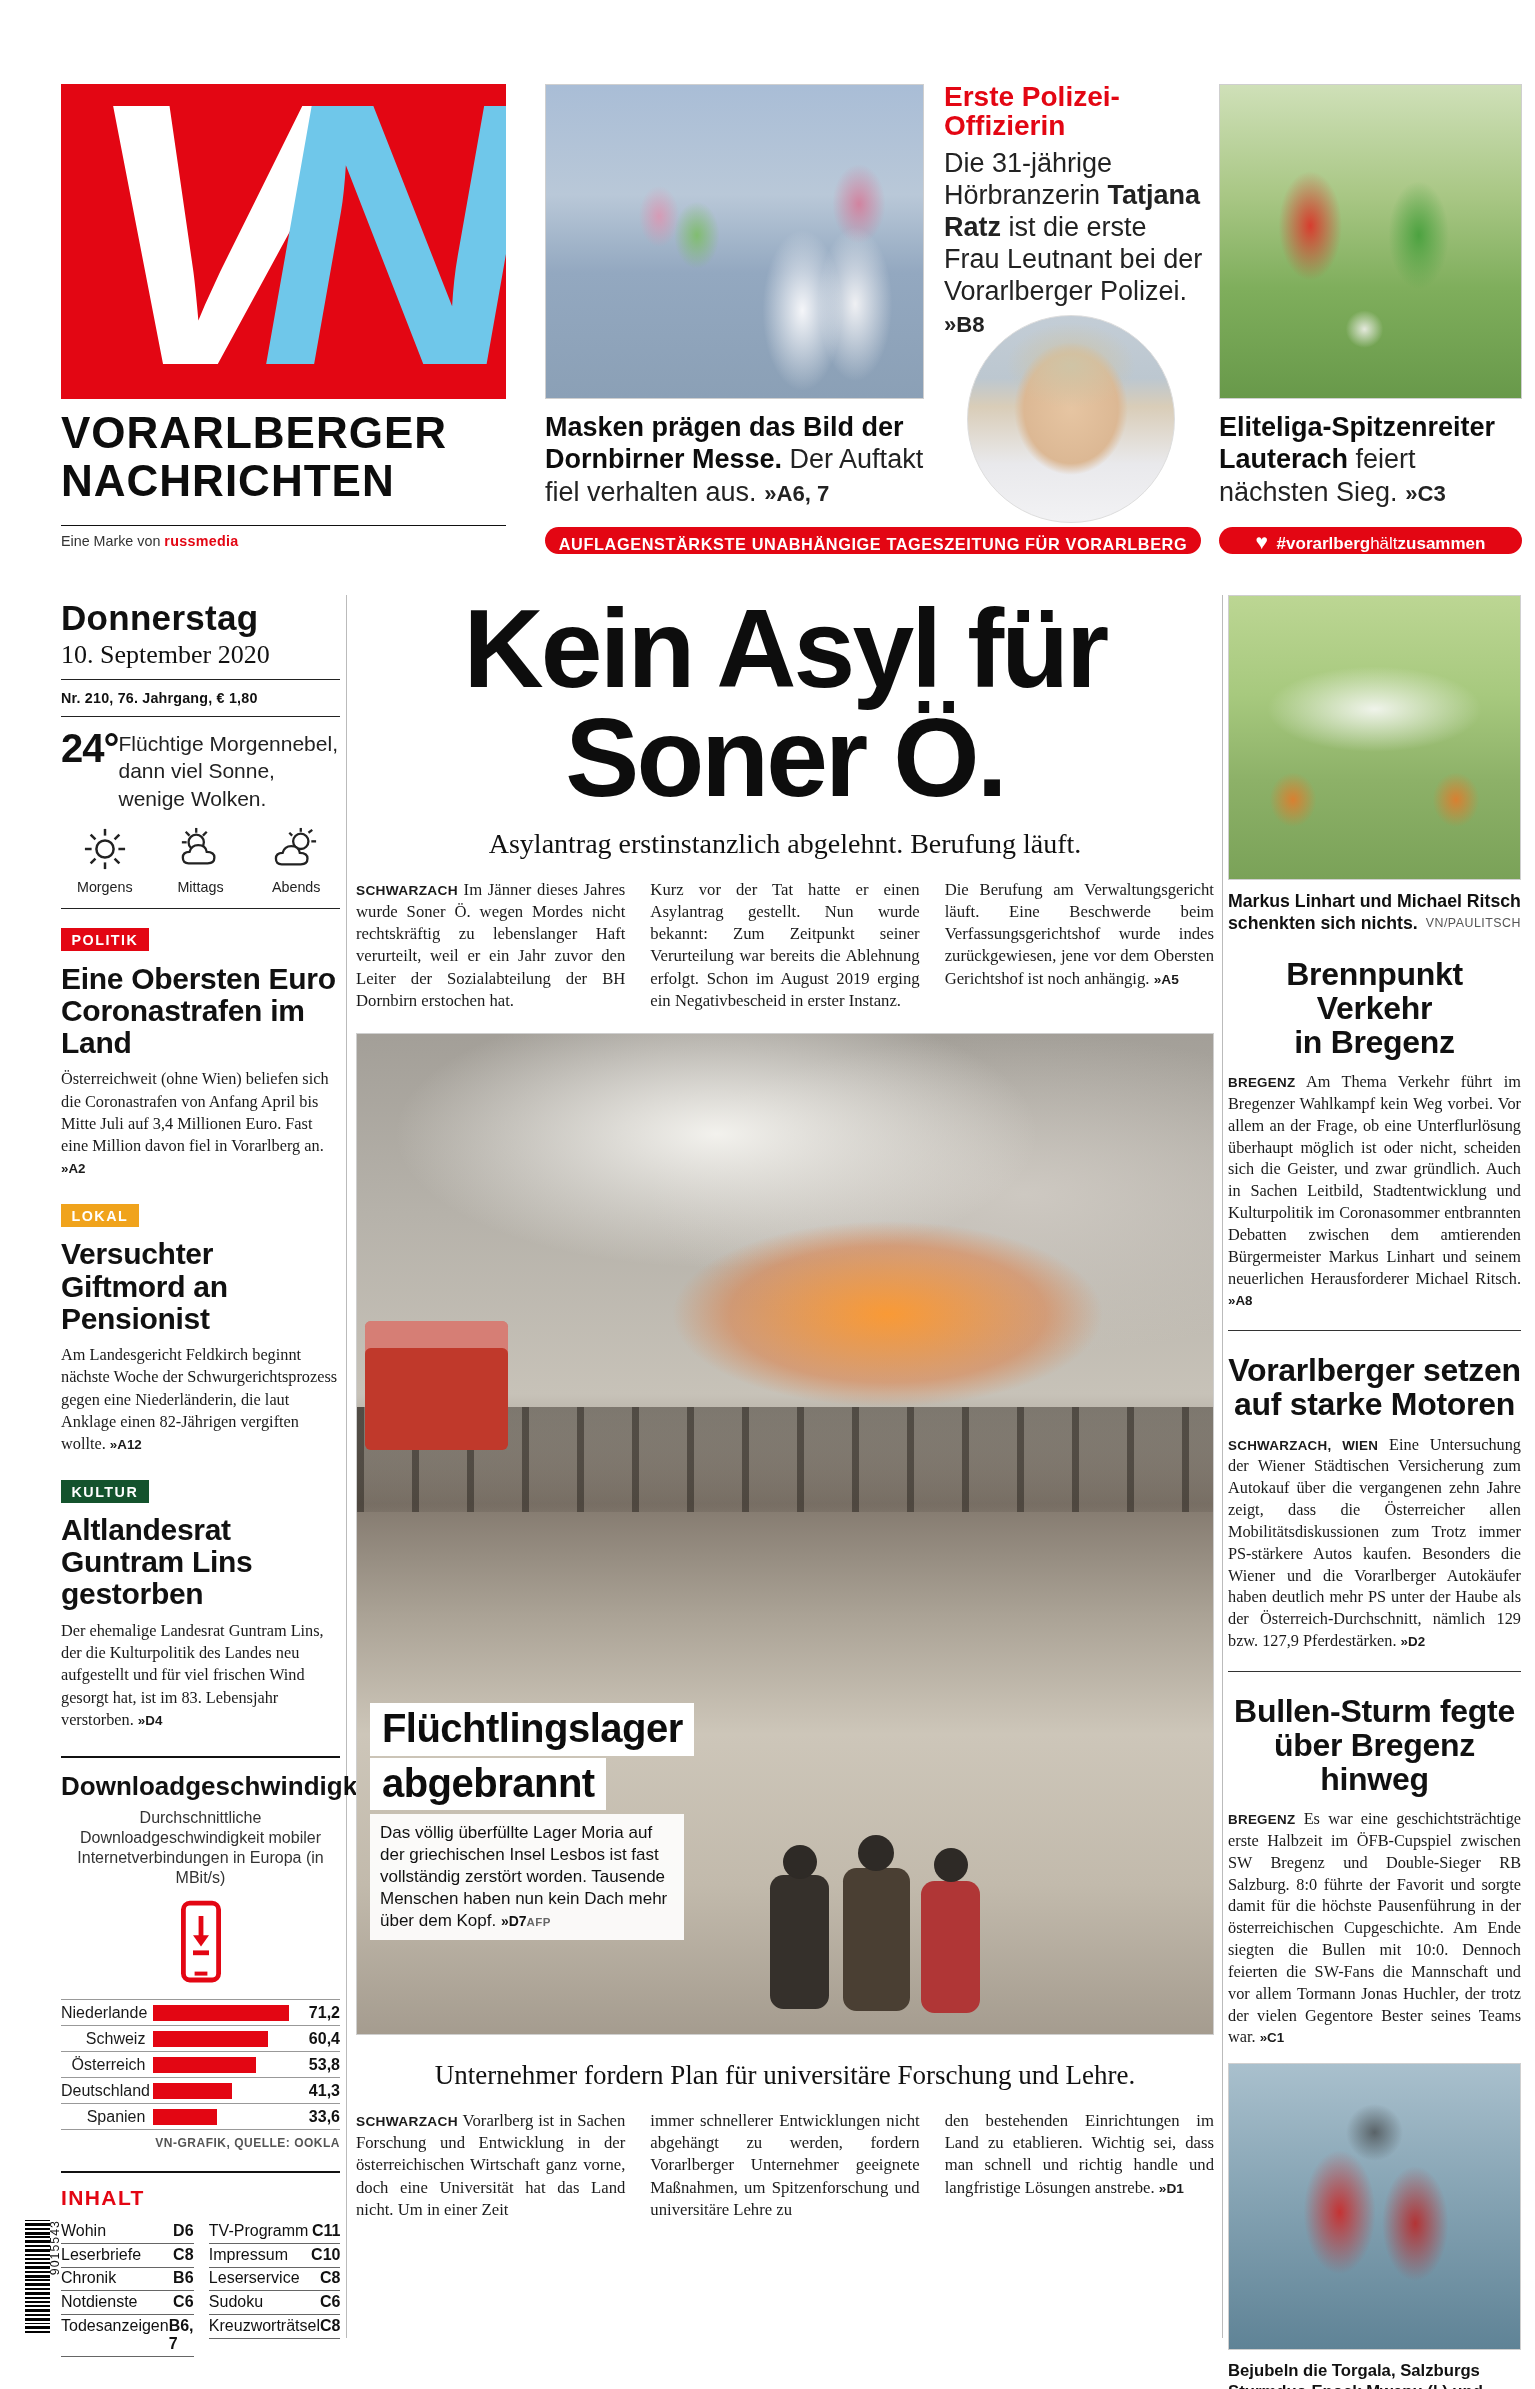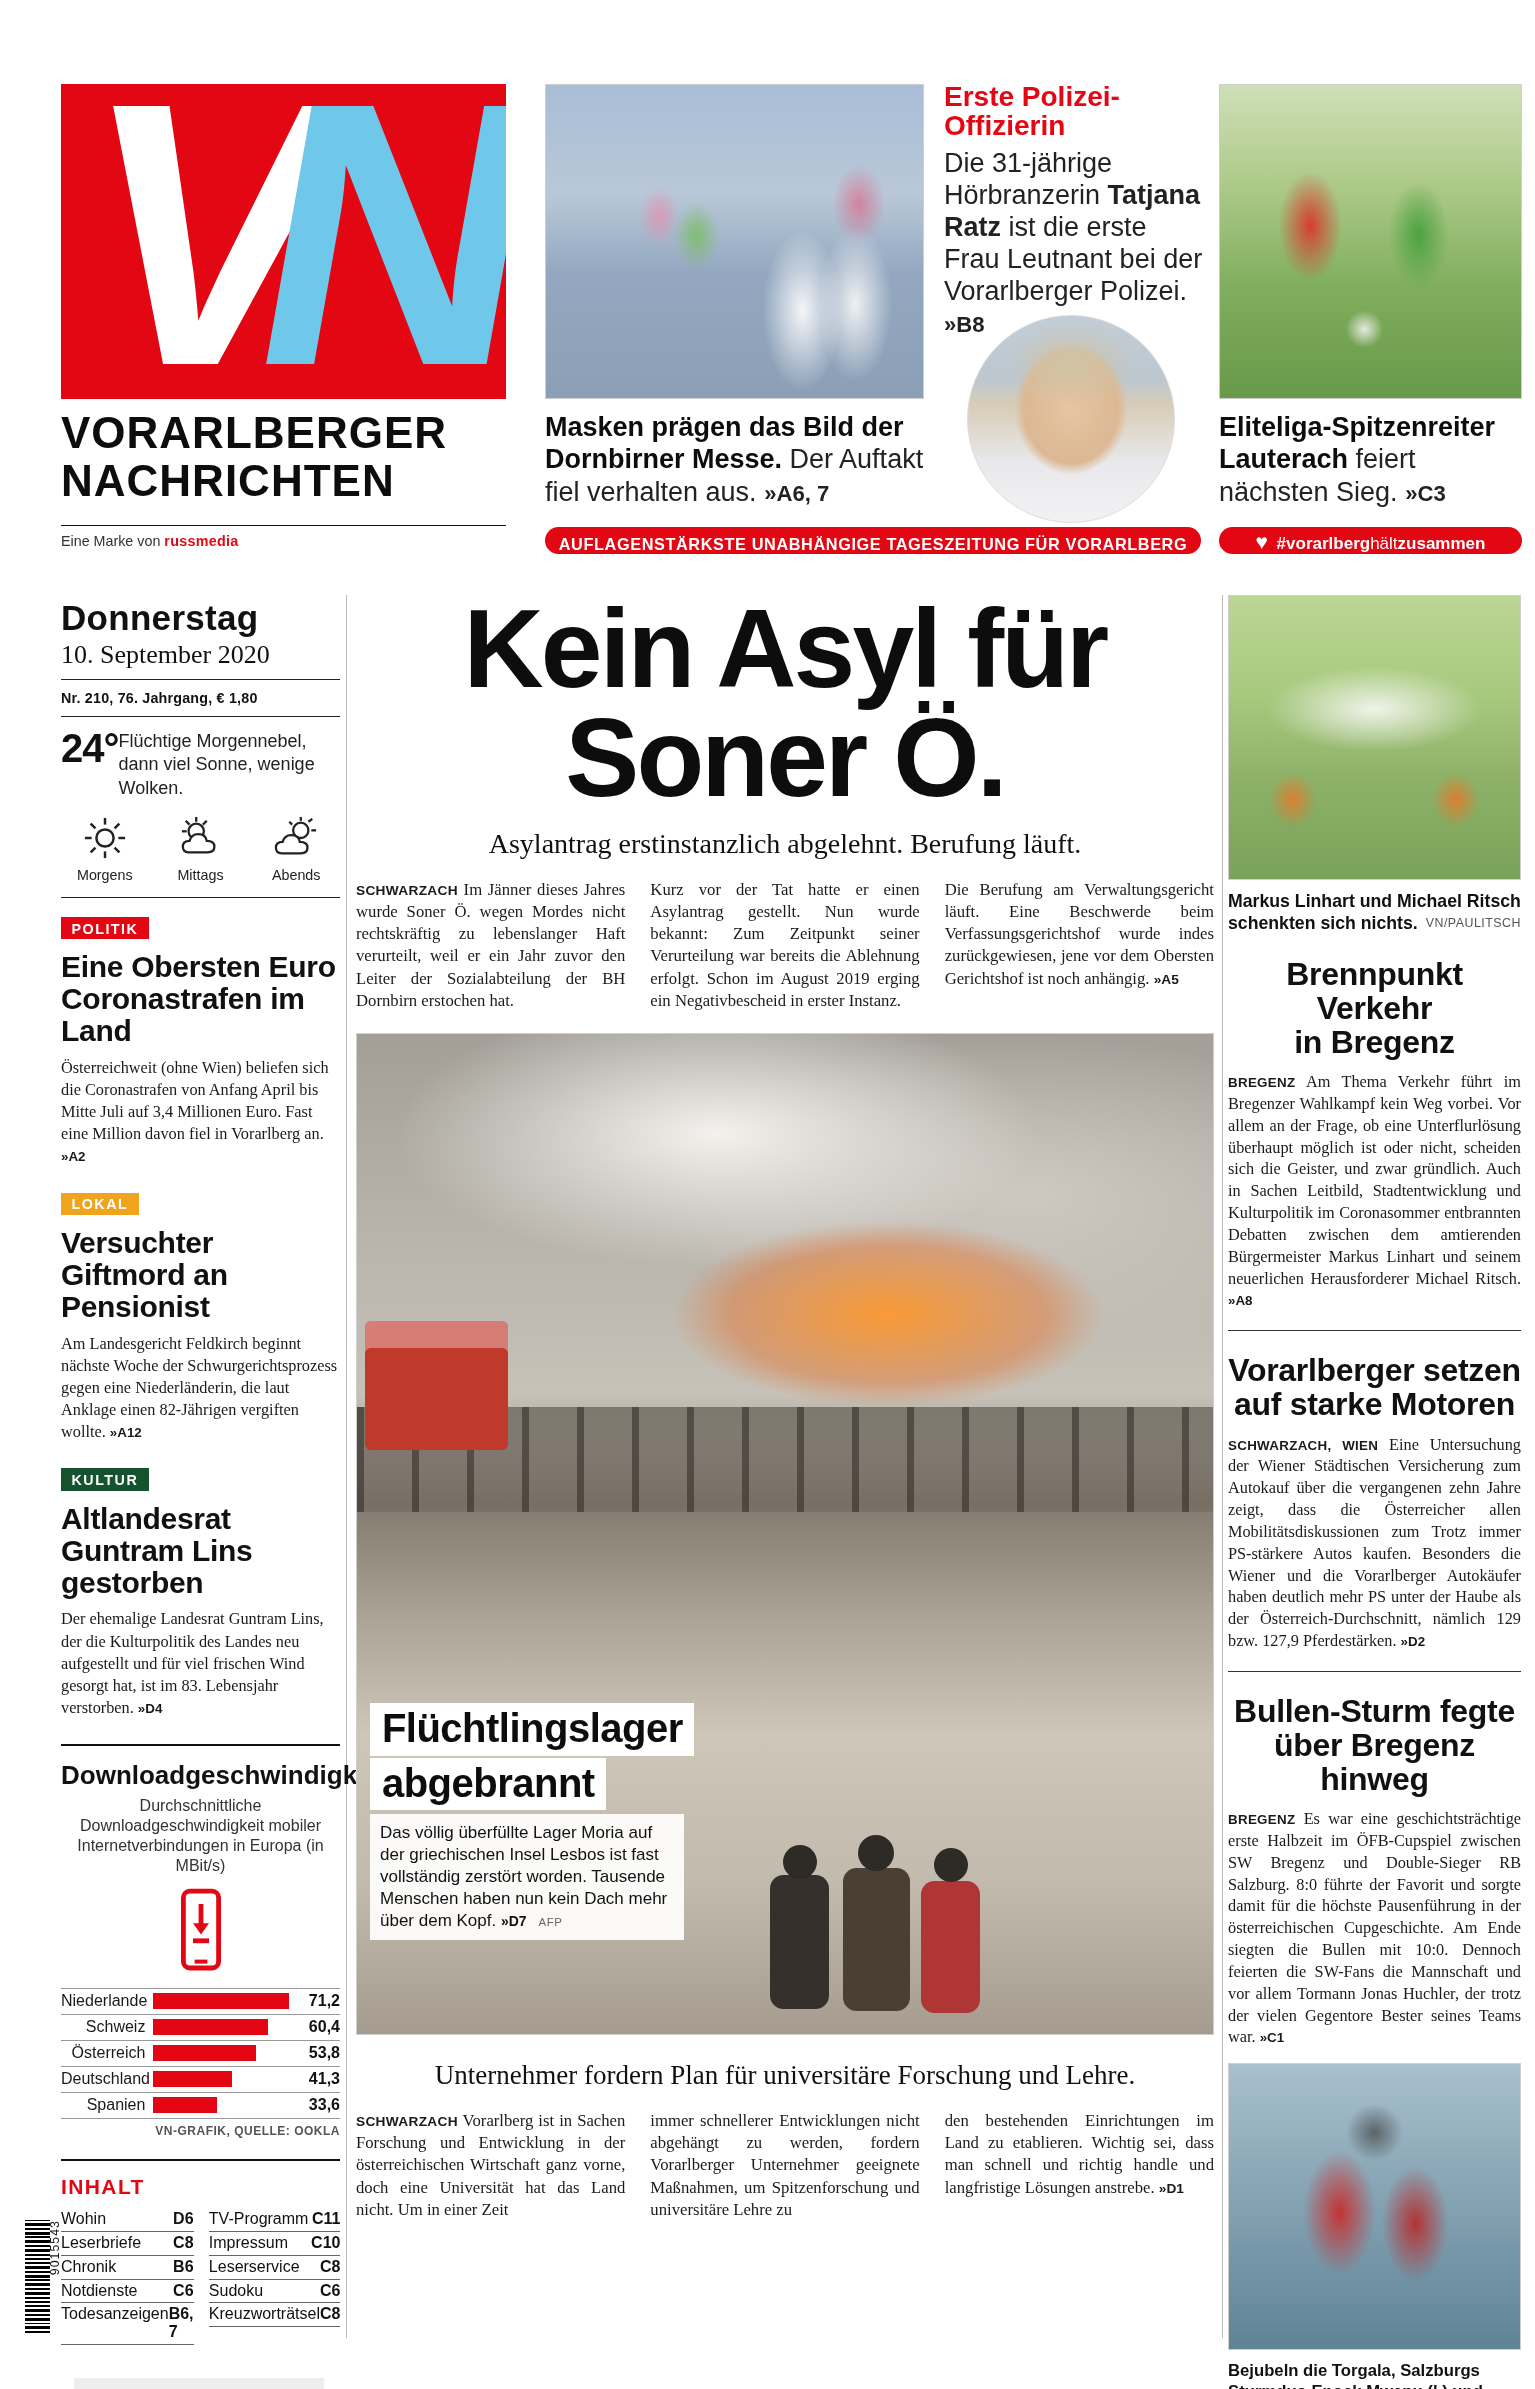--- a/index.html
+++ b/index.html
@@ -58,21 +58,21 @@
 
   
   .col-left { position:absolute; left:61px; top:598px; width:279px; }
   .day { font-size:35px; font-weight:bold; letter-spacing:0.3px; }
   .dateline { font-family:"Liberation Serif",serif; font-size:26px; margin-top:1.9px; }
   .rule { border-top:1px solid #222; margin:9.6px 0; }
   .rule-thick { border-top:2.9px solid #111; margin:13.4px 0; }
   .issue { font-size:14.3px; font-weight:bold; letter-spacing:0.2px; }
   .weather { display:flex; margin-top:3.8px; }
   .weather .temp { font-size:40px; font-weight:bold; width:88px; letter-spacing:-1px; }
-  .weather .wtxt { font-size:18px; line-height:1.3; color:#222; padding-top:3.8px; }
+  .weather .wtxt { font-size:21px; line-height:1.3; color:#222; padding-top:3.8px; }
   .wicons { display:flex; justify-content:space-between; margin:15.3px 3.8px 0 3.8px; text-align:center; }
   .wicons .wi { width:80px; }
   .wicons svg { display:block; margin:0 auto; }
   .wicons .wlab { font-size:14.3px; margin-top:7.6px; color:#222; }
   .badge { display:inline-block; color:#fff; font-weight:bold; font-size:14.3px; letter-spacing:1.5px; padding:3.8px 10.5px 2.9px; margin-top:25px; }
   .badge-red { background:#e30613; } .badge-orange { background:#f0a31c; } .badge-gray { background:#14532d; }
   .lh { font-size:30px; font-weight:bold; line-height:1.07; letter-spacing:-0.3px; margin-top:11.5px; }
   .lbody { font-family:"Liberation Serif",serif; font-size:16.3px; line-height:1.36; margin-top:9.6px; color:#1a1a1a; }
   .ref { font-family:"Liberation Sans",sans-serif; font-weight:bold; font-size:.82em; white-space:nowrap; }
   .leadin { font-family:"Liberation Sans",sans-serif; font-weight:bold; font-size:.82em; letter-spacing:0.3px; }
@@ -116,21 +116,21 @@
       linear-gradient(180deg,#a39f98 0%,#b6b2aa 18%,#c7c2b8 36%,#847a6f 47%,#aaa295 58%,#cdc6b9 70%,#c2baac 85%,#a59c8f 100%); }
   .camp-band { position:absolute; left:0; top:373px; width:100%; height:105px;
     background:repeating-linear-gradient(90deg, rgba(45,40,34,.55) 0 6.7px, rgba(45,40,34,0) 6.7px 55px),
                linear-gradient(180deg, rgba(60,54,46,.5), rgba(60,54,46,.15)); }
   .truck { position:absolute; left:7.6px; top:287px; width:143px; height:129px; background:#c0392b; border-radius:5.7px; box-shadow:inset 0 27px 0 rgba(255,255,255,.35); }
   .kid { position:absolute; border-radius:13.4px; }
   .kid-head { position:absolute; border-radius:50%; background:#2e2a26; }
   .overlay-head { position:absolute; left:13.4px; top:669px; }
   .overlay-head span { display:table; background:#fff; color:#0d0d0d; font-weight:bold; font-size:40px; padding:2.9px 11.5px 4.8px; margin-bottom:1.9px; letter-spacing:-0.5px; }
   .overlay-cap { position:absolute; left:13.4px; top:780px; width:314px; background:rgba(255,255,255,.92); padding:7.6px 9.6px; font-size:17px; line-height:1.3; color:#111; }
-  .overlay-cap .credit { font-size:11.5px; color:#666; font-weight:normal; margin-left:12px; letter-spacing:0.5px; }
+  .overlay-cap .credit { font-size:11.5px; color:#666; font-weight:bold; margin-left:0; letter-spacing:0.5px; }
 
   .research { margin-top:25px; }
   .h2c { text-align:center; font-weight:bold; font-size:52px; letter-spacing:-1px; color:#0d0d0d; }
   .subhead2 { text-align:center; font-family:"Liberation Serif",serif; font-size:27px; margin-top:9.6px; }
 
   
   .col-right { position:absolute; left:1228px; top:595px; width:293px; }
   .photo-talk { width:293px; height:285px;
     background:
       radial-gradient(143px 57px at 50% 40%, rgba(250,250,250,.88), transparent 75%),

